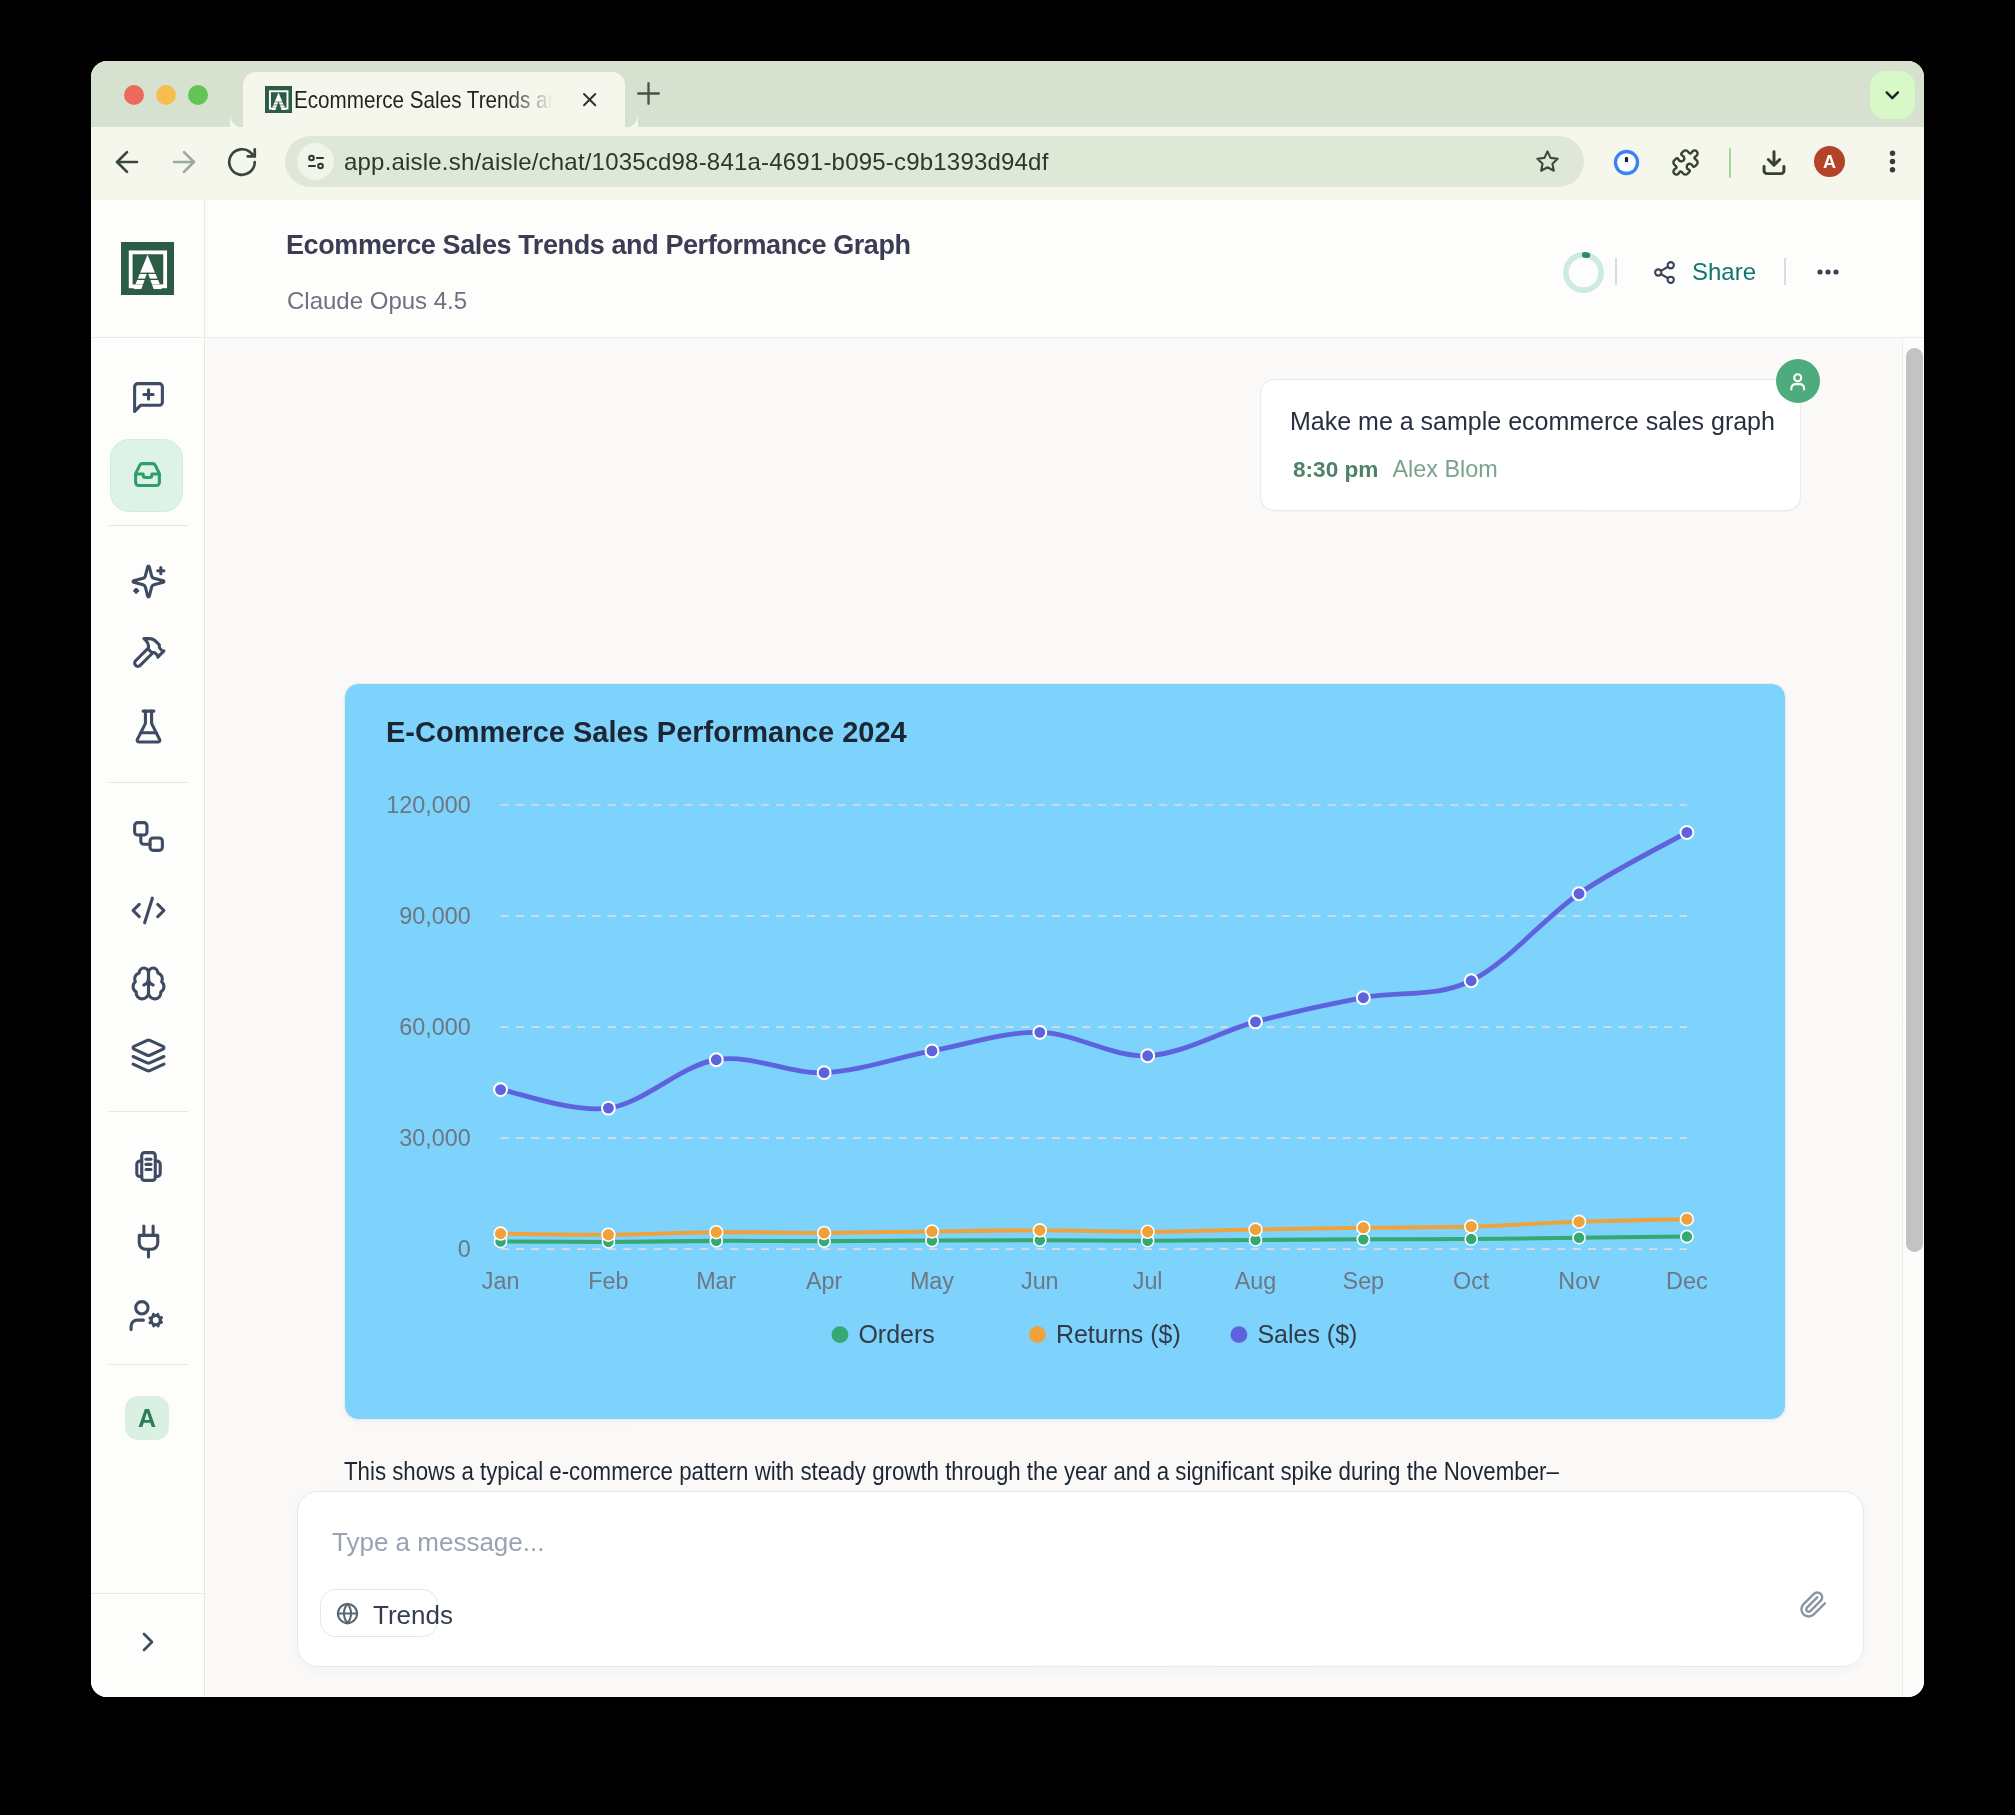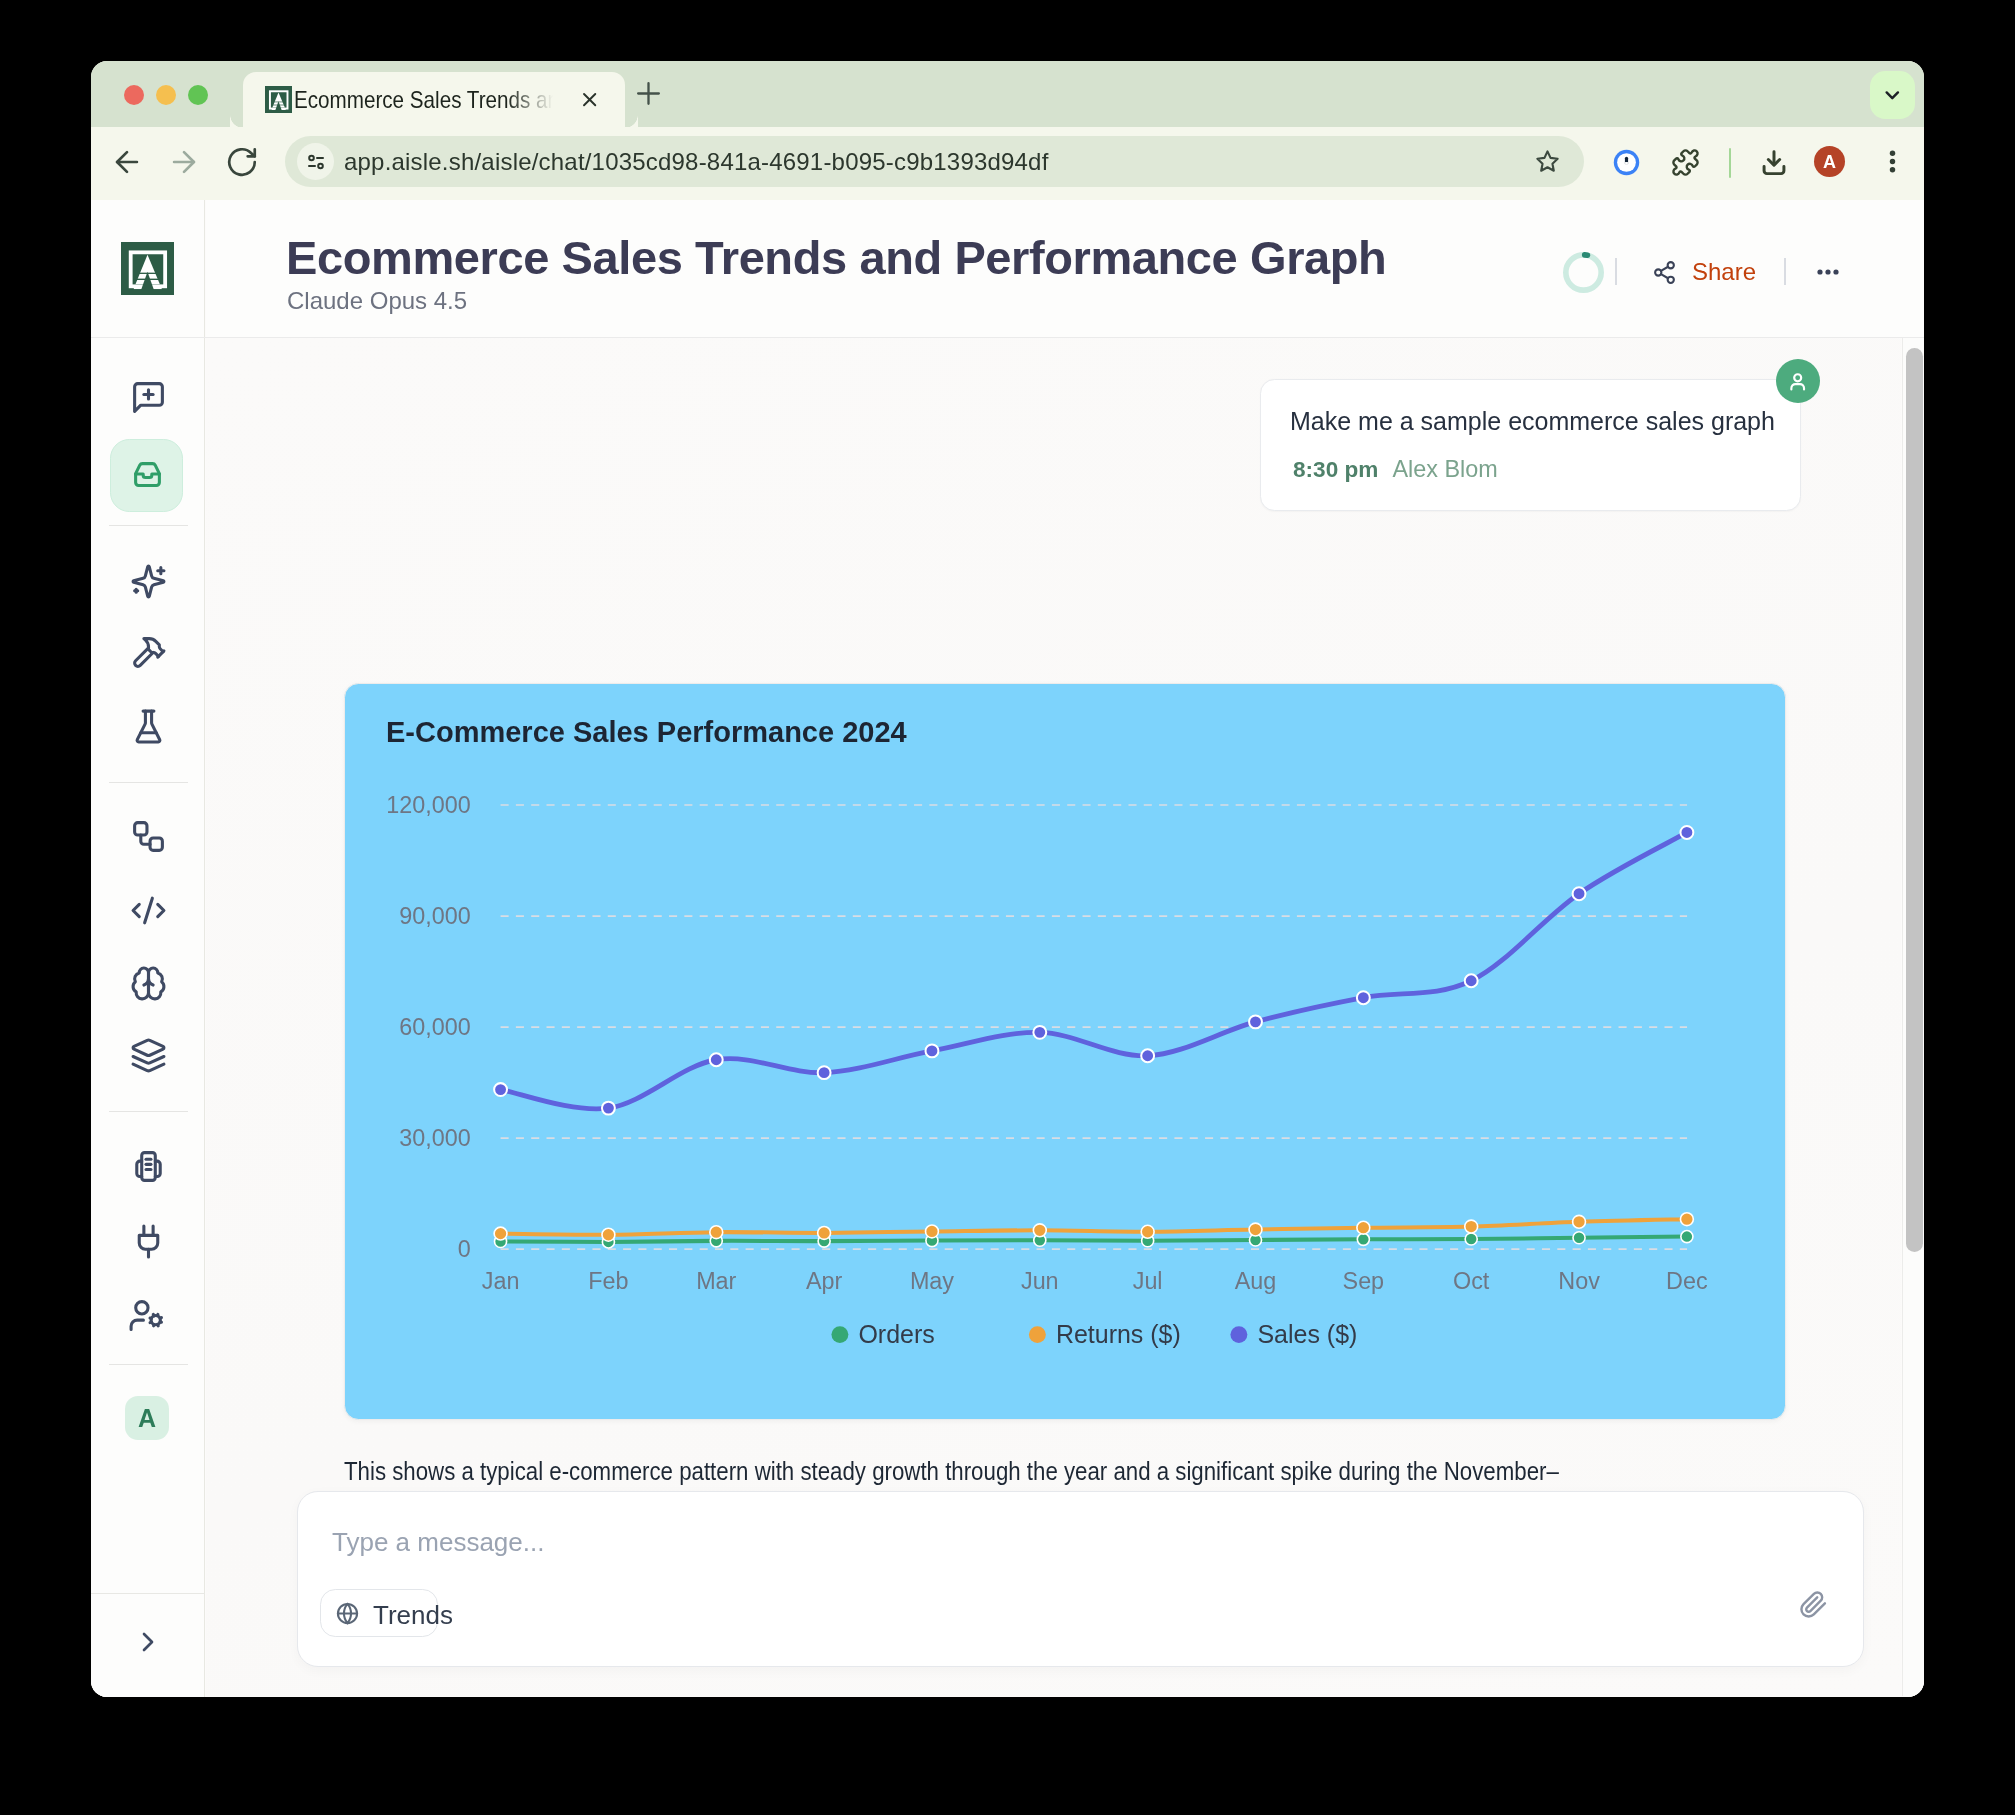--- a/index.html
+++ b/index.html
@@ -14,21 +14,21 @@
   .tab::after  { right:-13px; }
   .tabtitle { position:absolute; left:51px; top:0; width:317px; height:56px; line-height:56px; font-size:24px; color:#1d241d; white-space:nowrap; overflow:hidden; transform:scaleX(0.86); transform-origin:0 50%; }
   .tabfade { position:absolute; left:264px; top:3.2px; width:66px; height:50px; background:linear-gradient(90deg, rgba(245,247,236,0), #f5f7ec 70%); }
   .toolbar { position:absolute; left:0; top:66px; width:100%; height:73px; background:#f5f7ec; }
   .urlpill { position:absolute; left:194px; top:75px; width:1299px; height:51px; border-radius:26px; background:#dfe8d7; }
   .urltext { position:absolute; left:253px; top:75px; height:60px; line-height:52px; font-size:24px; color:#2c372d; letter-spacing:0.2px; }
   .content { position:absolute; left:0; top:139px; width:100%; height:1497px; background:#fcfbfa; }
   .sidebar { position:absolute; left:0; top:139px; width:114px; height:1497px; background:#fdfdfc; border-right:0.8px solid #e8e8e2; }
   .appheader { position:absolute; left:115px; top:139px; width:1718px; height:137px; background:#fdfdfc; }
   .hline { position:absolute; left:0; top:276px; width:1833px; height:0.8px; background:#ebebeb; z-index:6; }
-  .apptitle { position:absolute; left:195px; top:169px; font-size:47px; font-weight:700; color:#3c3c55; letter-spacing:-0.4px; }
+  .apptitle { position:absolute; left:195px; top:169px; font-size:27px; font-weight:700; color:#3c3c55; letter-spacing:-0.4px; }
   .appsub { position:absolute; left:196px; top:226px; font-size:24px; color:#6d7280; }
   .chat { position:absolute; left:115px; top:276px; width:1695px; height:1359px; background:linear-gradient(160deg,#fbfaf9 0%,#faf9f8 60%,#fbfaf9 100%); }
   .scrollstrip { position:absolute; left:1811px; top:276px; width:22.6px; height:1359px; background:#fcfcfb; border-left:0.8px solid #ececea; }
   .thumb { position:absolute; left:1815px; top:287px; width:17px; height:904px; border-radius:9px; background:#c3c3c3; }
   .bubble { position:absolute; left:1169px; top:318px; width:541px; height:132px; background:#fff; border:0.8px solid #e9ebee; border-radius:14.5px; box-shadow:0 0.8px 1.6px rgba(0,0,0,.03);text-align:right; }
   .bubtext { position:absolute; left:29px; top:27px; font-size:25px; color:#27303f; white-space:nowrap; }
   .bubtime { position:absolute; left:32px; top:76px; font-size:22.6px; white-space:nowrap; }
   .uavatar { position:absolute; left:1685px; top:298px; width:44px; height:44px; border-radius:50%; background:#4dab7e; }
   .card { position:absolute; left:253px; top:622px; width:1442px; height:737px; background:#7dd3fc; border:0.8px solid #ececec; border-radius:14.5px; box-shadow:0 1.6px 4.8px rgba(0,0,0,.04); }
   .cardtitle { position:absolute; left:41px; top:32px; font-size:29px; font-weight:700; color:#1d2533; }
@@ -220,21 +220,21 @@
       <path d="M29.5 6.05 a22 22 0 0 1 3.4 0.45" stroke="#2a8a74" stroke-width="7" stroke-linecap="round"></path>
     </svg>
   <div class="abs" style="left:1524px;top:197px;width:1.6px;height:27px;background:#d9dce2;"></div>
   <svg class="abs" style="left:1561px;top:199px;" width="25" height="25" viewBox="0 0 24 24" fill="none" stroke="#3a4257" stroke-width="2" stroke-linecap="round">
       <circle cx="18" cy="5" r="3"></circle>
       <circle cx="6" cy="12" r="3"></circle>
       <circle cx="18" cy="19" r="3"></circle>
       <path d="m8.6 13.5 6.8 4"></path>
       <path d="m15.4 6.5-6.8 4"></path>
     </svg>
-  <div class="abs" style="left:1601px;top:197px;font-size:24px;font-weight:500;color:#c2410c;">Share</div>
+  <div class="abs" style="left:1601px;top:197px;font-size:24px;font-weight:500;color:#0f766e;">Share</div>
   <div class="abs" style="left:1693px;top:197px;width:1.6px;height:27px;background:#d9dce2;"></div>
   <svg class="abs" style="left:1725px;top:199px;" width="24" height="24" viewBox="0 0 24 24" fill="#3a4258">
       <circle cx="4" cy="12" r="2.6"></circle>
       <circle cx="12" cy="12" r="2.6"></circle>
       <circle cx="20" cy="12" r="2.6"></circle>
     </svg>
 
   <div class="bubble">
     <div class="bubtext">Make me a sample ecommerce sales graph</div>
     <div class="bubtime"><span style="color:#4f816a;font-weight:700;font-size:22.6px;">8:30 pm</span><span style="color:#7ba38d;margin-left:14px;font-size:23.4px;">Alex Blom</span></div>

